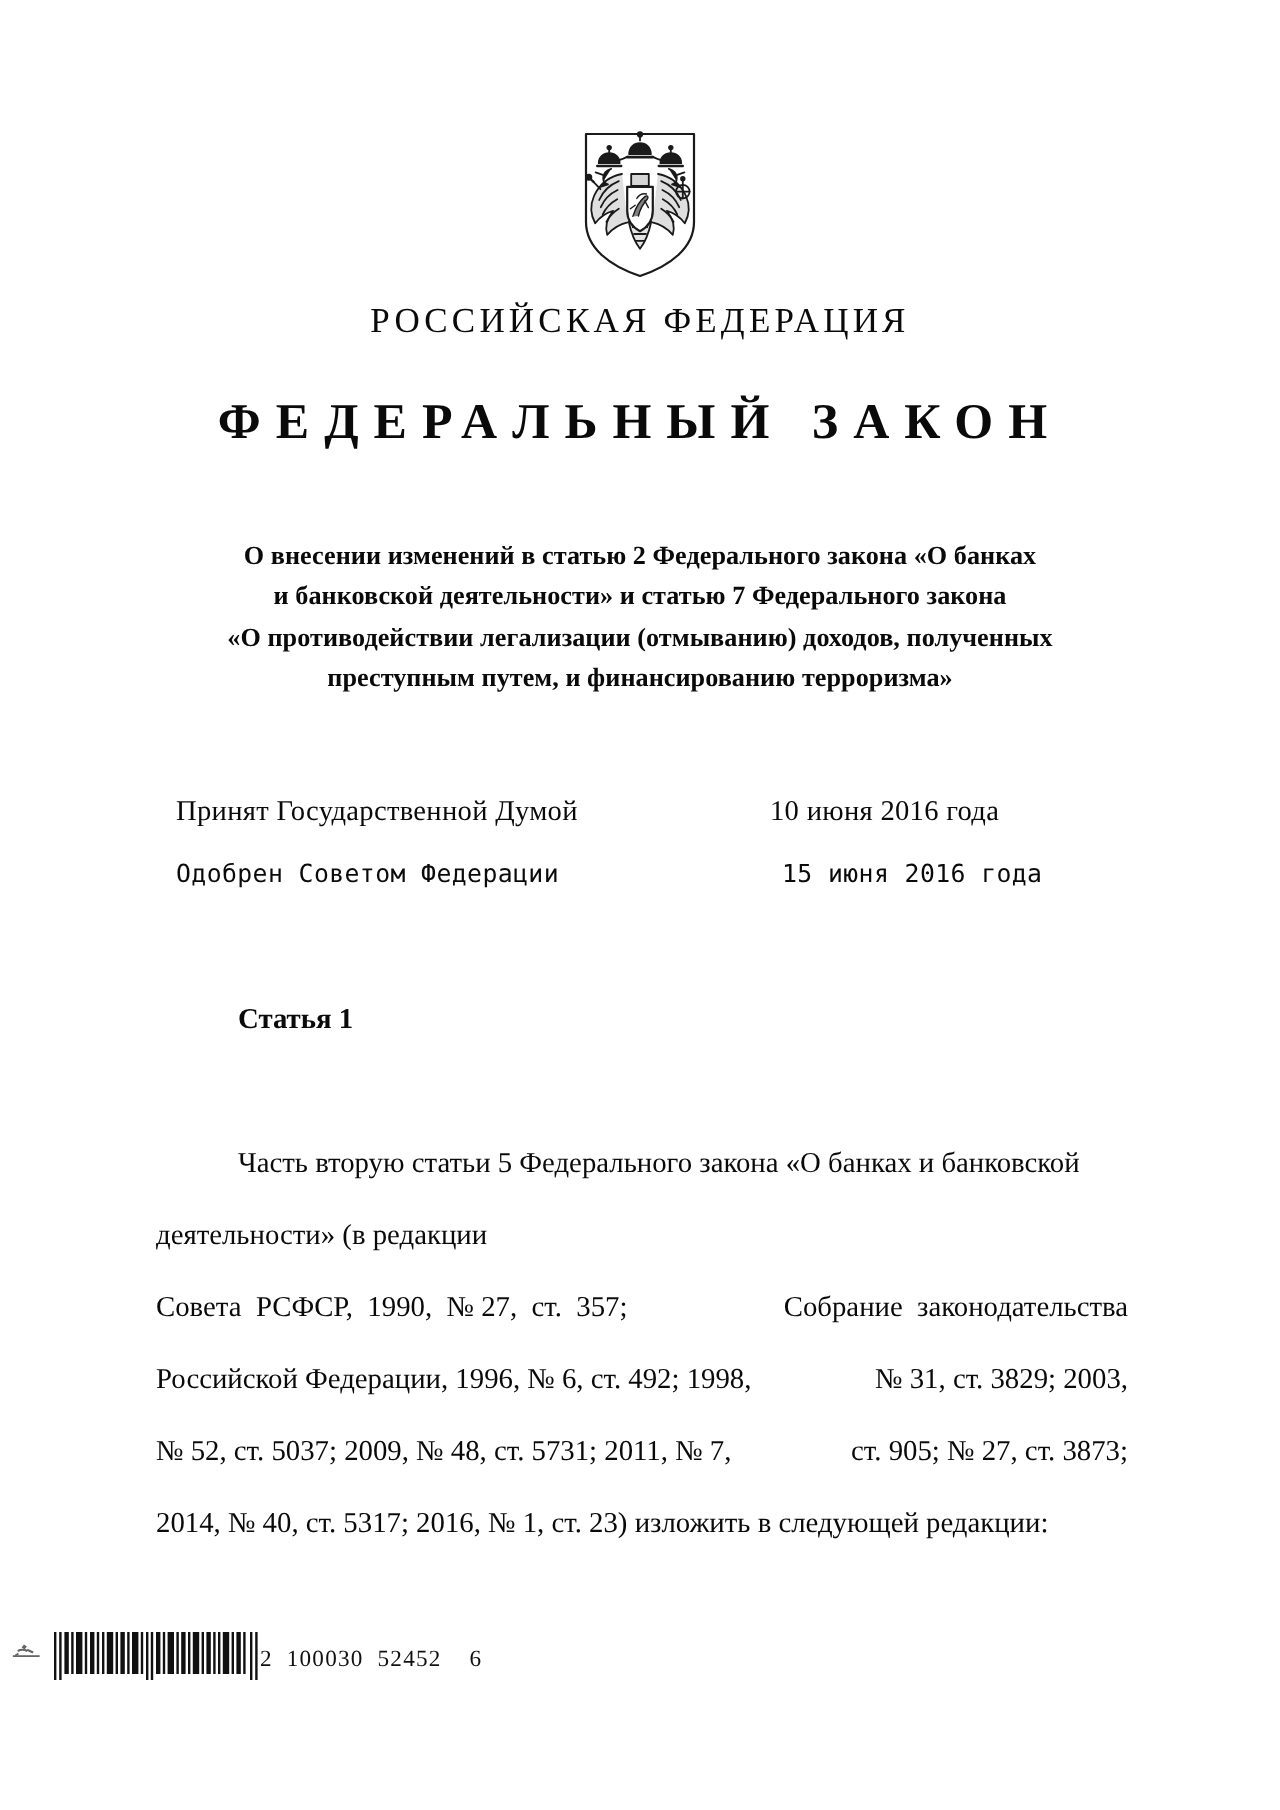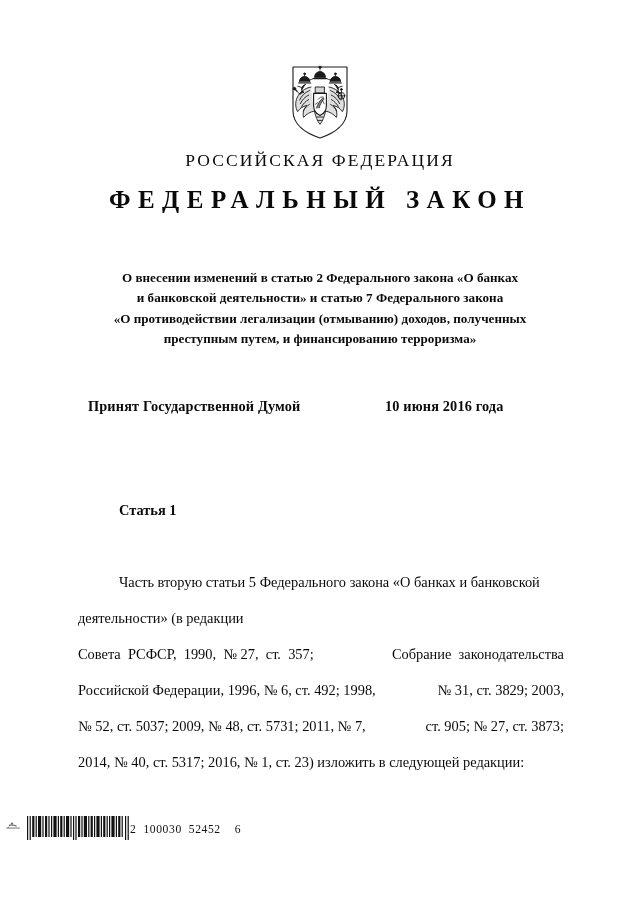--- a/index.html
+++ b/index.html
@@ -48,21 +48,21 @@
     text-align: center;
   }
   .rf-line {
     font-size: 17.5px;
     font-weight: 400;
     letter-spacing: 2.1px;
     line-height: 1.2;
     white-space: nowrap;
   }
   .fz-line {
-    margin-top: 14px;
+    margin-top: 26px;
     font-size: 25px;
     font-weight: 700;
     letter-spacing: 7.5px;
     line-height: 1.2;
     white-space: nowrap;
   }
 
   
   .title-block {
     position: absolute;
@@ -79,21 +79,20 @@
     display: block;
     white-space: nowrap;
   }
 
   
   .adopt-block {
     position: absolute;
     left: 88px;
     width: 464px;
     top: 398px;
-    font-weight: bold;
   }
   .adopt-row {
     display: flex;
     align-items: baseline;
     height: 31px;
   }
   .adopt-row .who {
     flex: 0 0 auto;
   }
   .adopt-row .when {
@@ -251,20 +250,24 @@
     <span class="tline">О внесении изменений в статью 2 Федерального закона «О банках</span>
     <span class="tline">и банковской деятельности» и статью 7 Федерального закона</span>
     <span class="tline">«О противодействии легализации (отмыванию) доходов, полученных</span>
     <span class="tline">преступным путем, и финансированию терроризма»</span>
   </div>
 
   <div class="adopt-block">
     <div class="adopt-row r1" style="position:relative;">
       <span class="who">Принят Государственной Думой</span>
       <span class="when">10 июня 2016 года</span>
+    </div>
+    <div class="adopt-row r2" style="position:relative;">
+      <span class="who">Одобрен  Советом  Федерации</span>
+      <span class="when">15  июня  2016  года</span>
     </div>
   </div>
 
   <div class="body-block">
     <div class="article-head">Статья 1</div>
     <div class="spacer-line"></div>
     <p class="para">
       <span class="ln indent">Часть вторую статьи 5 Федерального закона «О банках и банковской</span>
       <span class="ln just">
         <span>деятельности» (в редакции</span>

